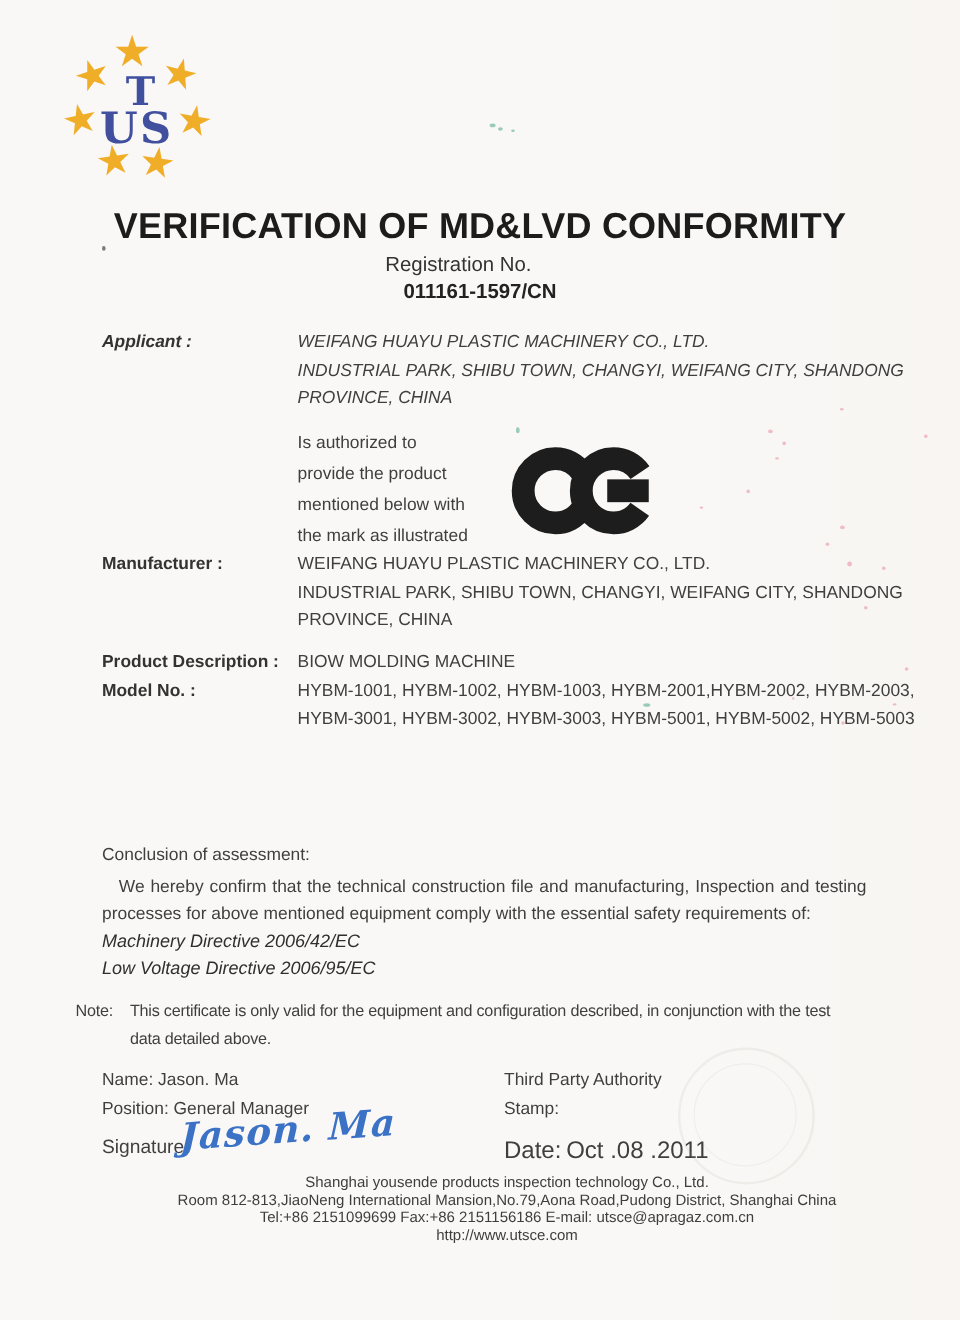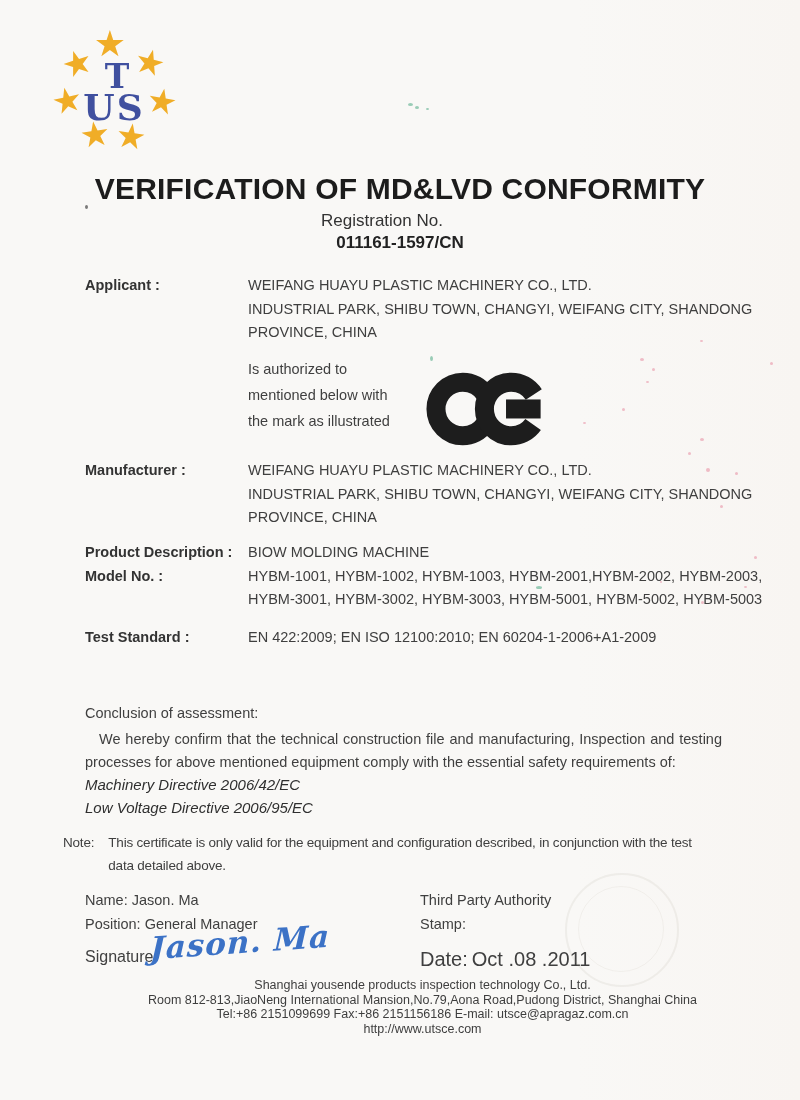--- a/index.html
+++ b/index.html
@@ -93,31 +93,32 @@
     <span class="star" style="left:95px;top:134px;transform:translate(-50%,-50%) rotate(-8deg);">★</span>
     <span class="star" style="left:131px;top:136px;transform:translate(-50%,-50%) rotate(8deg);">★</span>
     <div class="logo-letter t" style="left:117px;top:76px;">T</div>
     <div class="logo-letter us" style="left:114px;top:107px;">US</div>
   </div>
 
   <h1 class="title">VERIFICATION OF MD&amp;LVD CONFORMITY</h1>
   <div class="reg-label">Registration No.</div>
   <div class="reg-number">011161-1597/CN</div>
 
-  <div class="field" style="top:274px;">
+  <div class="field" style="top:274px;font-style:italic;">
     <div class="flabel">Applicant :</div>
     <div class="fvalue">
       <div>WEIFANG HUAYU PLASTIC MACHINERY CO., LTD.</div>
       <div>INDUSTRIAL PARK, SHIBU TOWN, CHANGYI, WEIFANG CITY, SHANDONG</div>
       <div>PROVINCE, CHINA</div>
     </div>
   </div>
 
   <div class="auth">
     <div>Is authorized to</div>
+    <div>provide the product</div>
     <div>mentioned below with</div>
     <div>the mark as illustrated</div>
   </div>
   <svg class="ce" width="128" viewBox="0 0 148 104" aria-label="CE">
     <circle cx="46" cy="52" r="31" fill="none" stroke="currentColor" stroke-width="22" stroke-dasharray="156.9 37.9" stroke-dashoffset="175.8"></circle>
     <circle cx="102" cy="52" r="31" fill="none" stroke="currentColor" stroke-width="22" stroke-dasharray="156.9 37.9" stroke-dashoffset="175.8"></circle>
     <rect x="96" y="41" width="40" height="22" fill="currentColor"></rect>
   </svg>
 
   <div class="field" style="top:459px;">
@@ -134,24 +135,20 @@
       <div>Product Description :</div>
       <div>Model No. :</div>
     </div>
     <div class="fvalue">
       <div>BIOW MOLDING MACHINE</div>
       <div>HYBM-1001, HYBM-1002, HYBM-1003, HYBM-2001,HYBM-2002, HYBM-2003,</div>
       <div>HYBM-3001, HYBM-3002, HYBM-3003, HYBM-5001, HYBM-5002, HYBM-5003</div>
     </div>
   </div>
 
-  <div class="field" style="top:626px;">
-    <div class="flabel">Test Standard :</div>
-    <div class="fvalue">EN 422:2009; EN ISO 12100:2010; EN 60204-1-2006+A1-2009</div>
-  </div>
 
 
   <div class="concl-head">Conclusion of assessment:</div>
   <div class="concl-body">
     <div class="jline">We hereby confirm that the technical construction file and manufacturing, Inspection and testing</div>
     <div>processes for above mentioned equipment comply with the essential safety requirements of:</div>
   </div>
   <div class="directive" style="top:776px;">Machinery Directive 2006/42/EC</div>
   <div class="directive" style="top:799px;">Low Voltage Directive 2006/95/EC</div>
 

